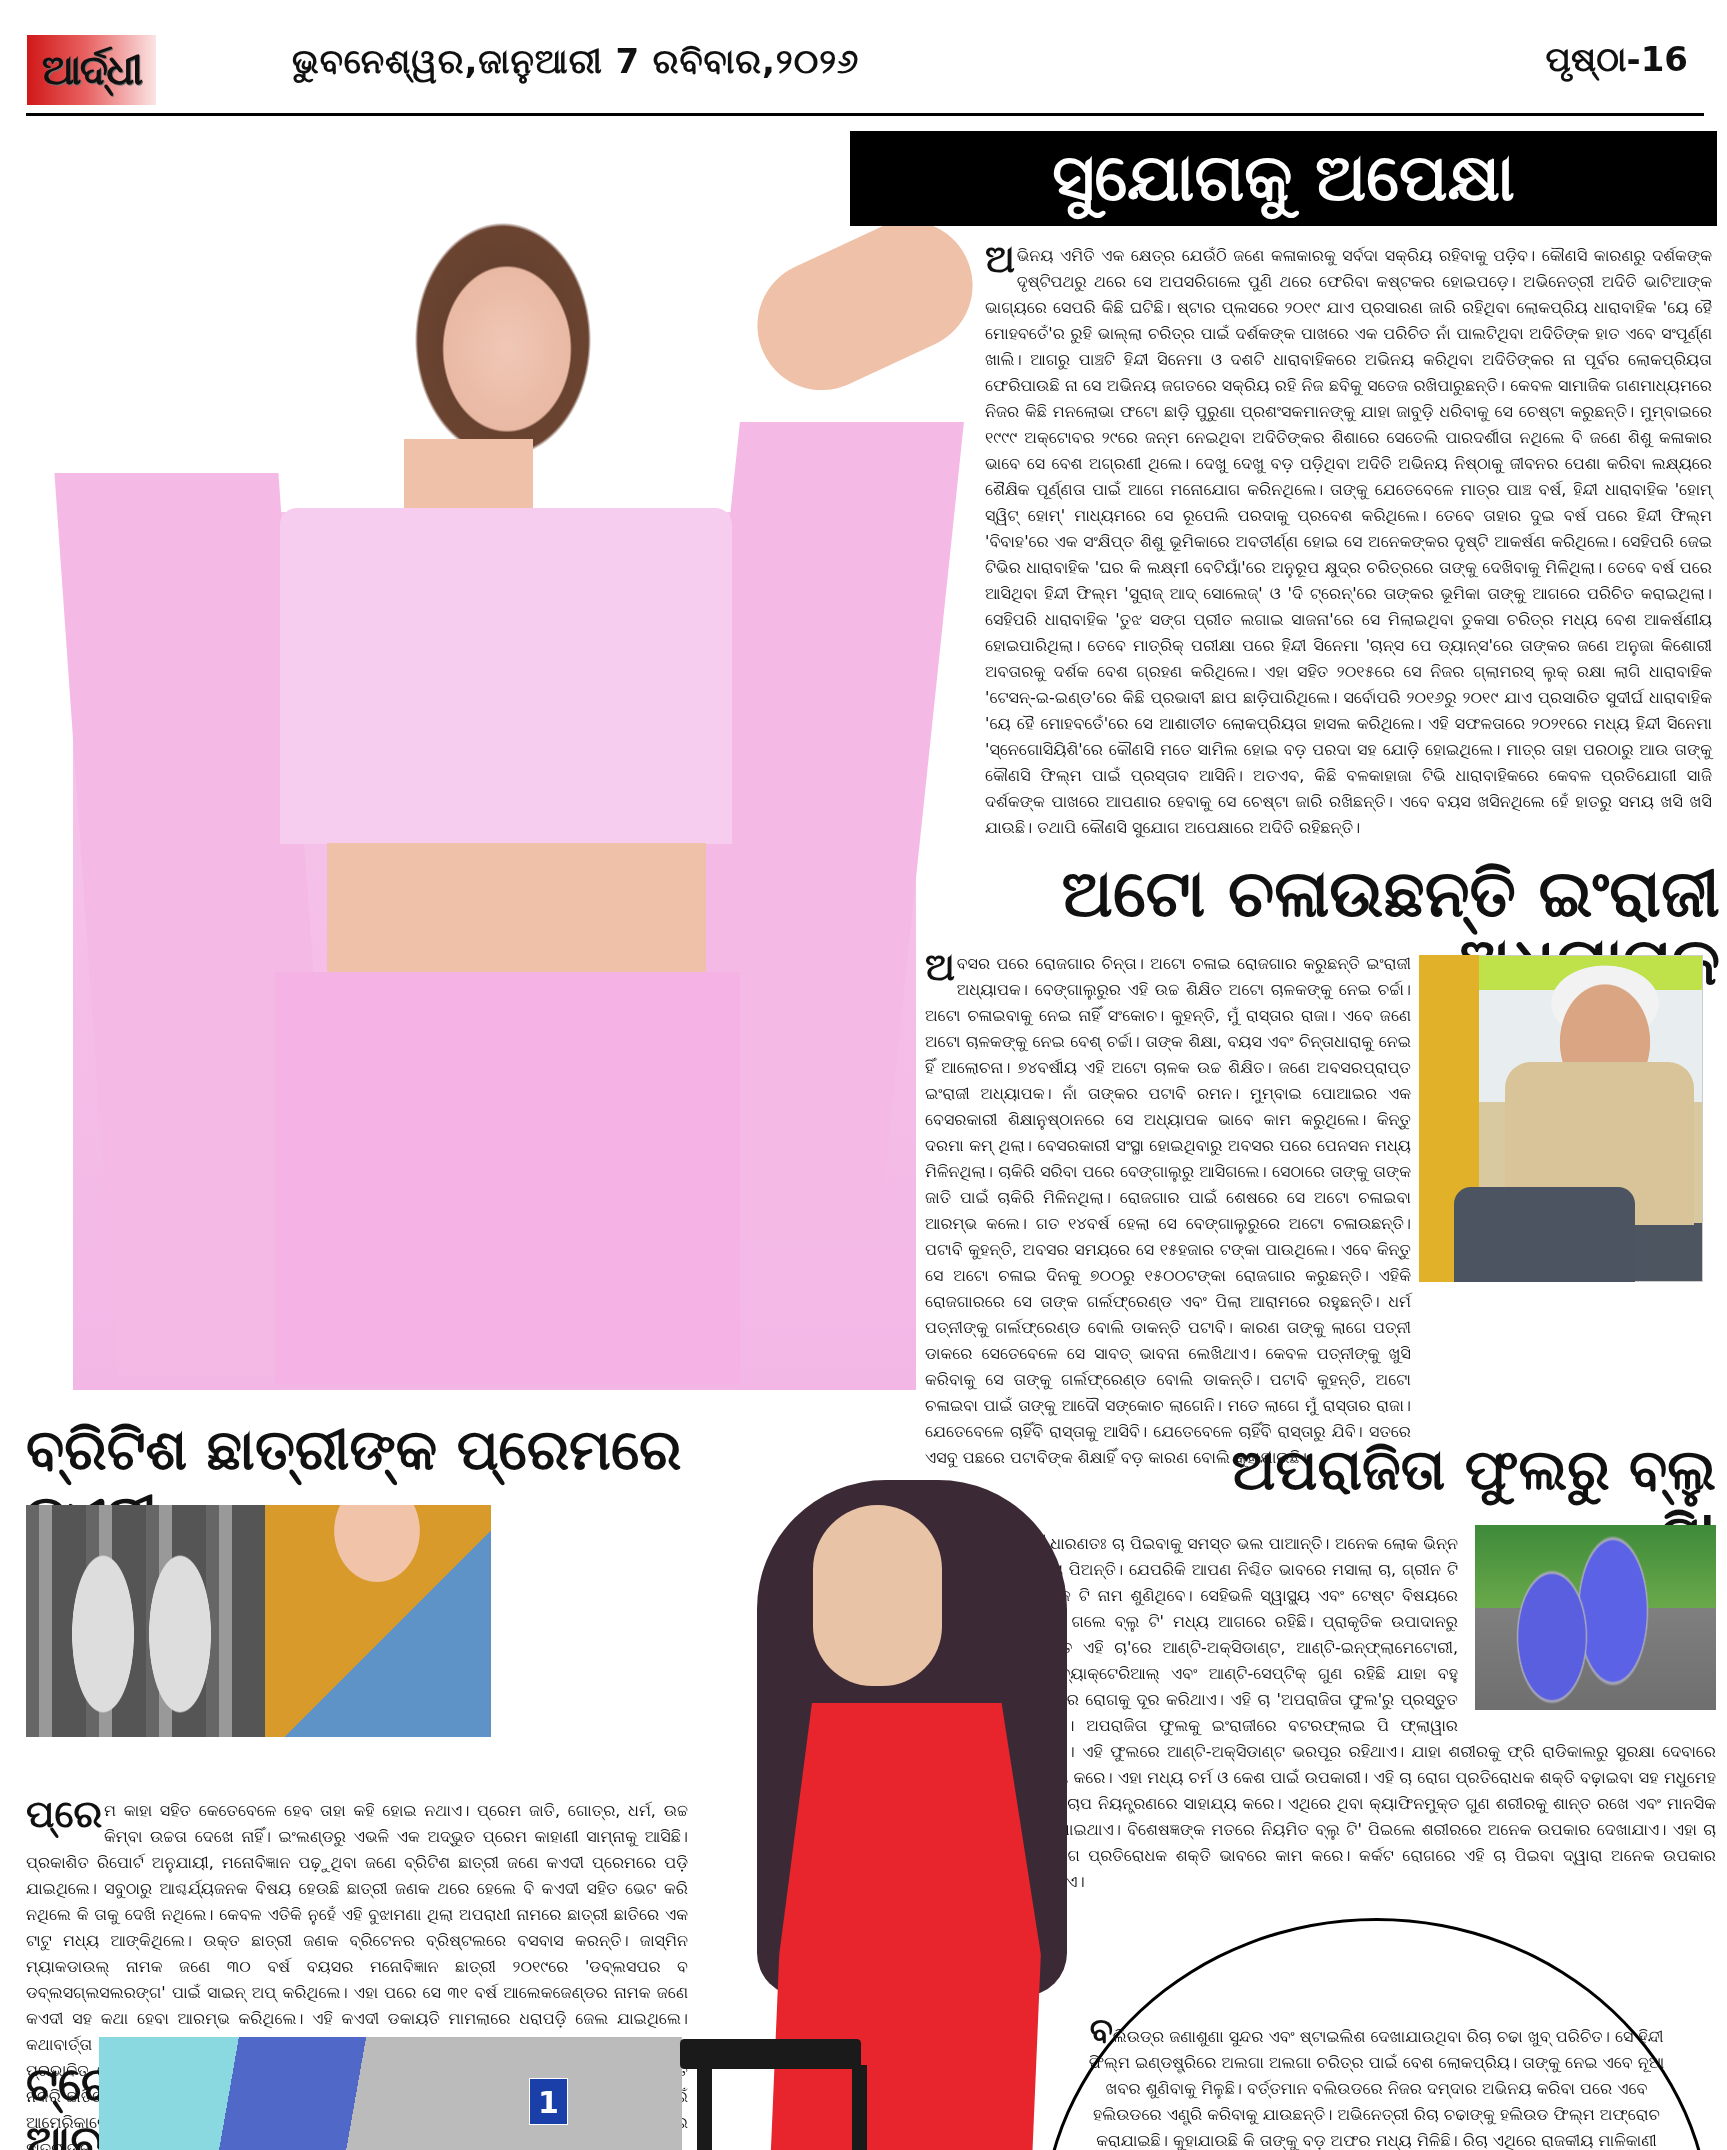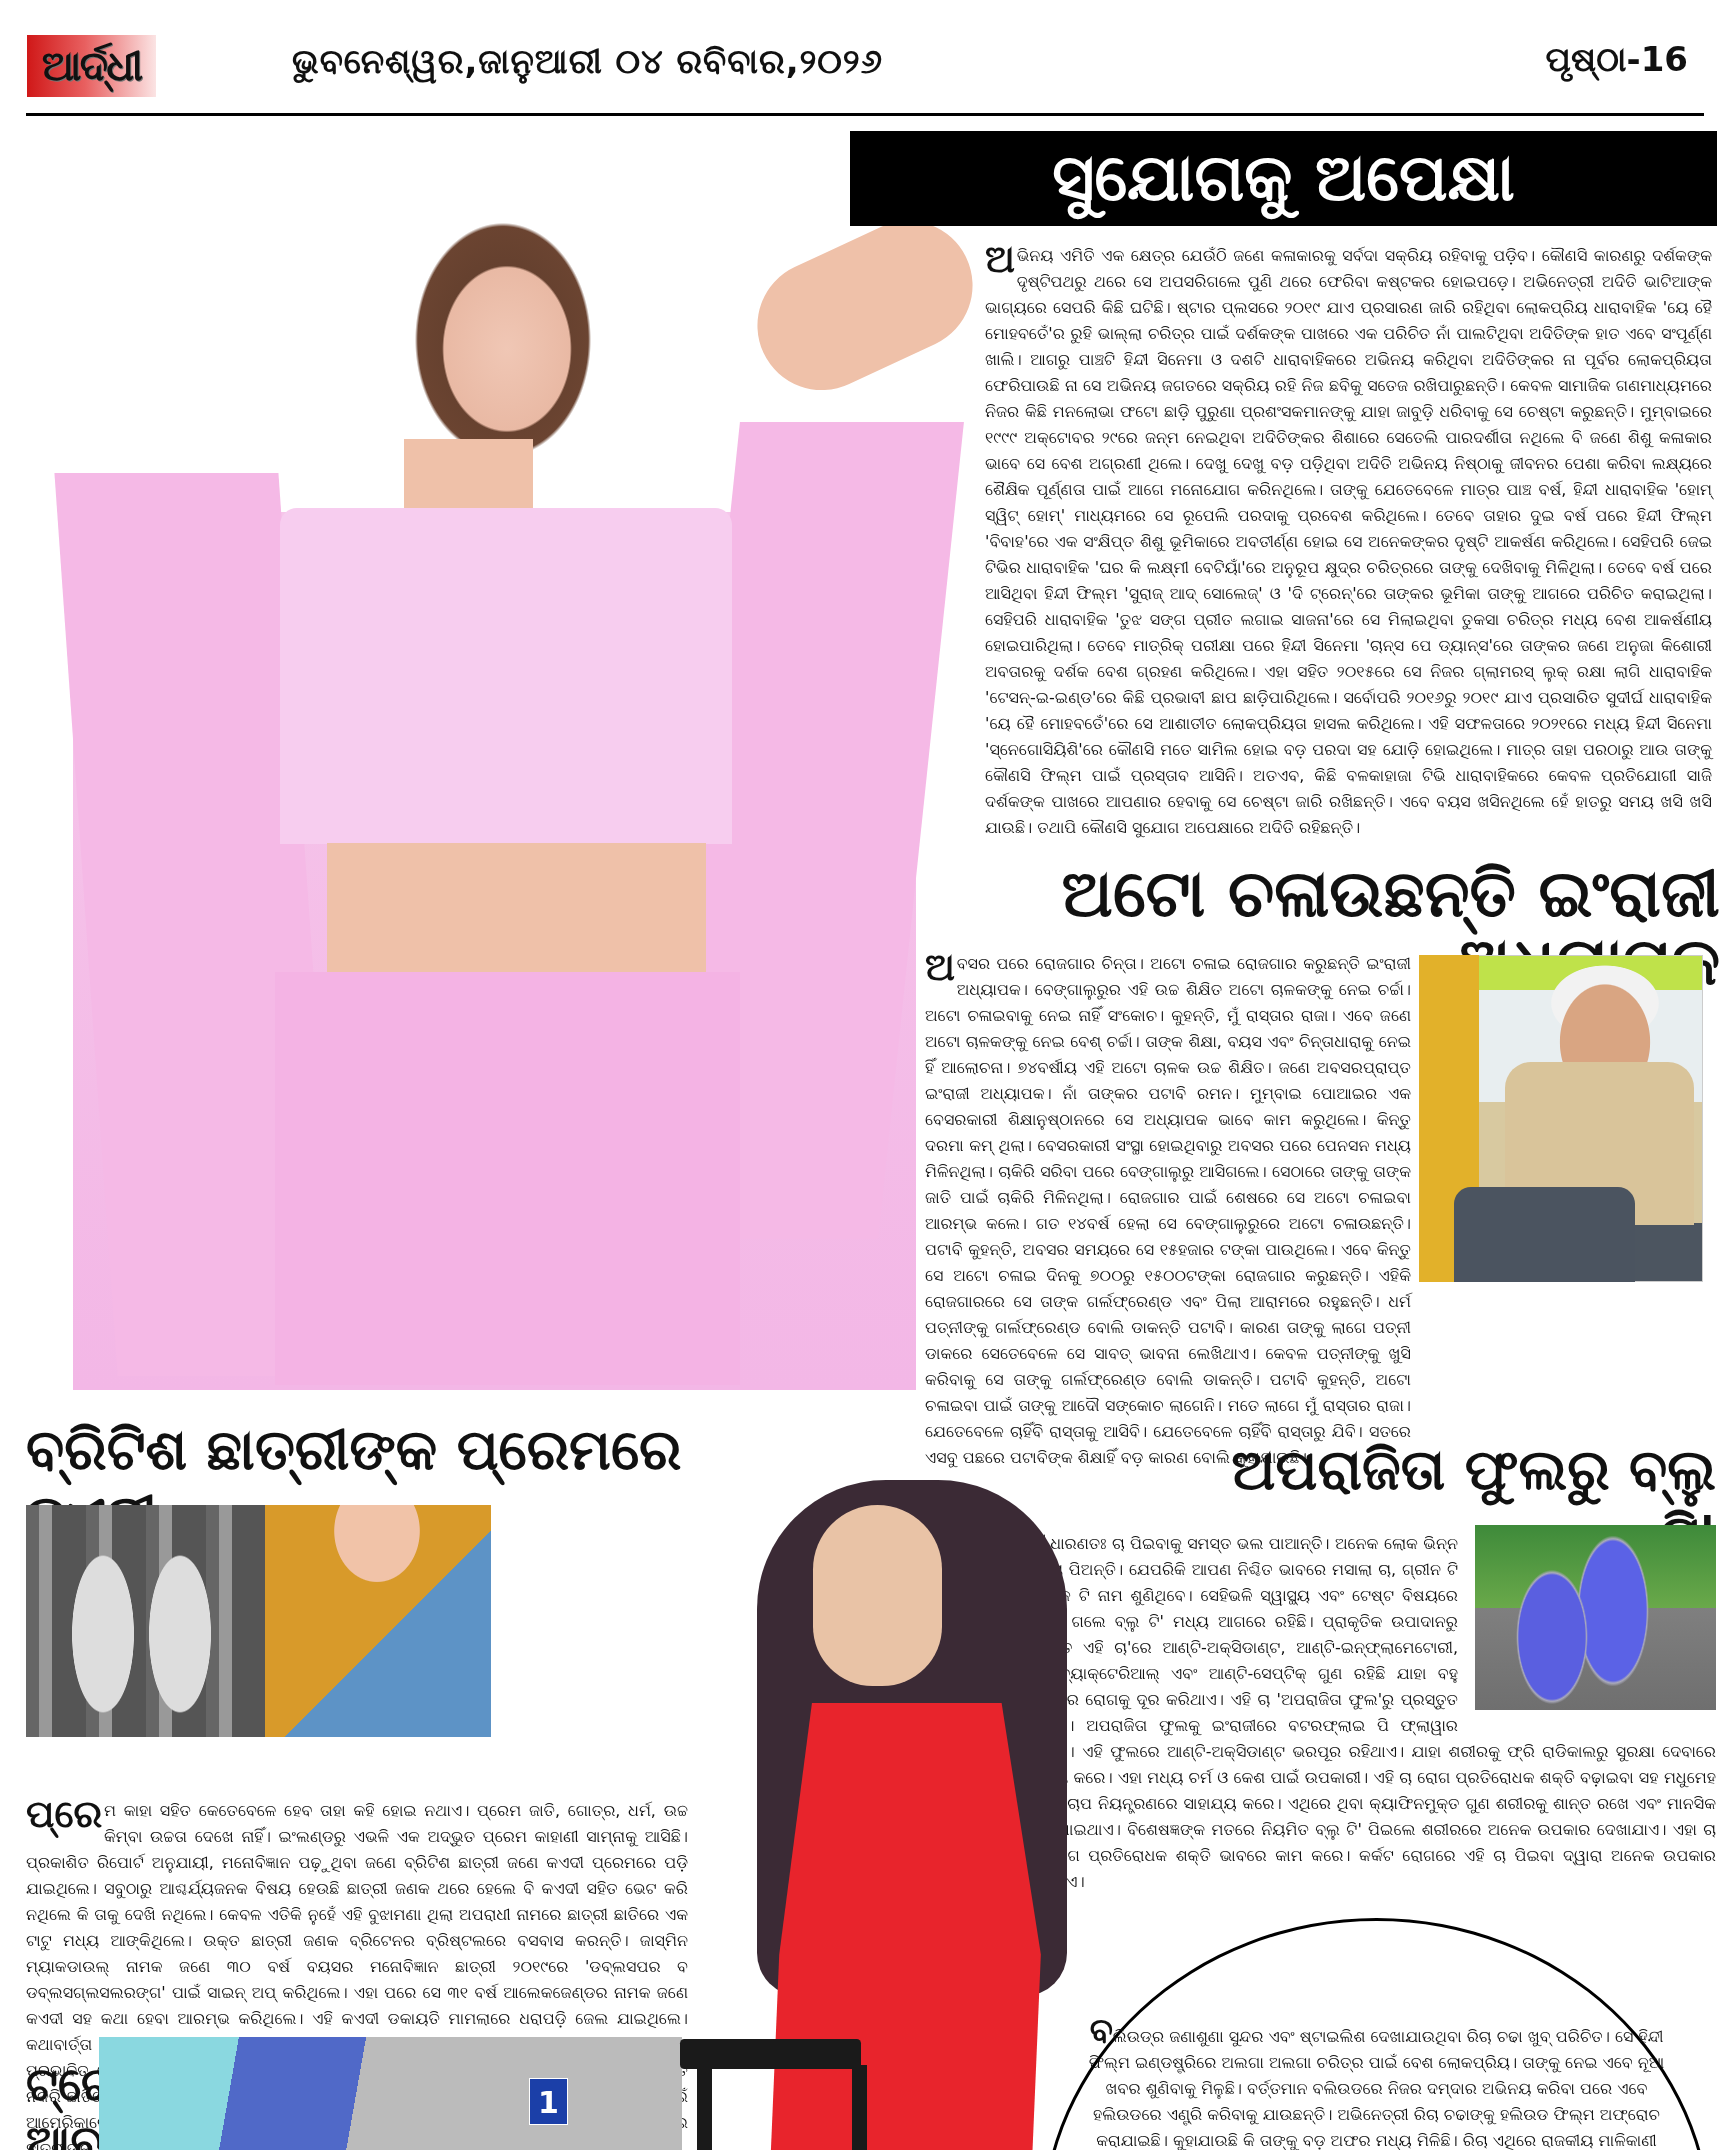--- a/index.html
+++ b/index.html
@@ -2,21 +2,21 @@
 <html style="font-size:6.9px"><head>
 <meta charset="utf-8">
 <style>
   * { box-sizing: border-box; margin: 0; padding: 0; }
   html, body { width: 1727px; height: 2667px; background: #ffffff; overflow: hidden; }
   body { position: relative; font-family: "DejaVu Sans", sans-serif; color: #111; }
 
   .abs { position: absolute; }
 
   
-  .logo { left: 27px; top: 35px; width: 129px; height: 62px;
+  .logo { left: 27px; top: 35px; width: 129px; height: 70px;
           background: linear-gradient(90deg, #d01818 0%, #e86060 45%, #fbe4e4 100%);
           display: flex; align-items: center; justify-content: center; }
   .logo span { font-family: "DejaVu Sans", sans-serif; font-weight: bold; font-size: 41px;
                color: #111; letter-spacing: -1.7px; text-shadow: 0.9px 0.9px 0 #777; }
   .dateline { left: 292px; top: 41px; font-size: 34px; font-weight: bold; letter-spacing: 0.9px; }
   .pageno { right: 39px; top: 39px; font-size: 34px; font-weight: bold; }
   .rule-top { left: 26px; top: 113px; width: 1678px; height: 3.4px; background: #000; }
 
   
   .photo-actress-pink { left: 73px; top: 125px; width: 843px; height: 1265px;
@@ -94,21 +94,21 @@
   .circle-outline { left: 1041px; top: 1918px; width: 671px; height: 628px;
       border: 3px solid #000; border-radius: 50%; background: #fff; }
   .circle-text { left: 1084px; top: 2017px; width: 585px; text-align: center; font-size: 16px; line-height: 26px; }
 </style>
 </head>
 <body>
 
 <div class="abs logo">
   <span>ଆର୍ଦ୍ଧୀ</span>
 </div>
-<div class="abs dateline">ଭୁବନେଶ୍ୱର,ଜାନୁଆରୀ ୦୪ ରବିବାର,୨୦୨୬</div>
+<div class="abs dateline">ଭୁବନେଶ୍ୱର,ଜାନୁଆରୀ 7 ରବିବାର,୨୦୨୬</div>
 <div class="abs pageno">ପୃଷ୍ଠା-16</div>
 <div class="abs rule-top"></div>
 
 <div class="abs photo-actress-pink"></div>
 <div class="abs pink-jacket-l"></div>
 <div class="abs pink-jacket-r"></div>
 <div class="abs skin-neck"></div>
 <div class="abs skin-arm"></div>
 <div class="abs pink-top"></div>
 <div class="abs skin-mid"></div>

